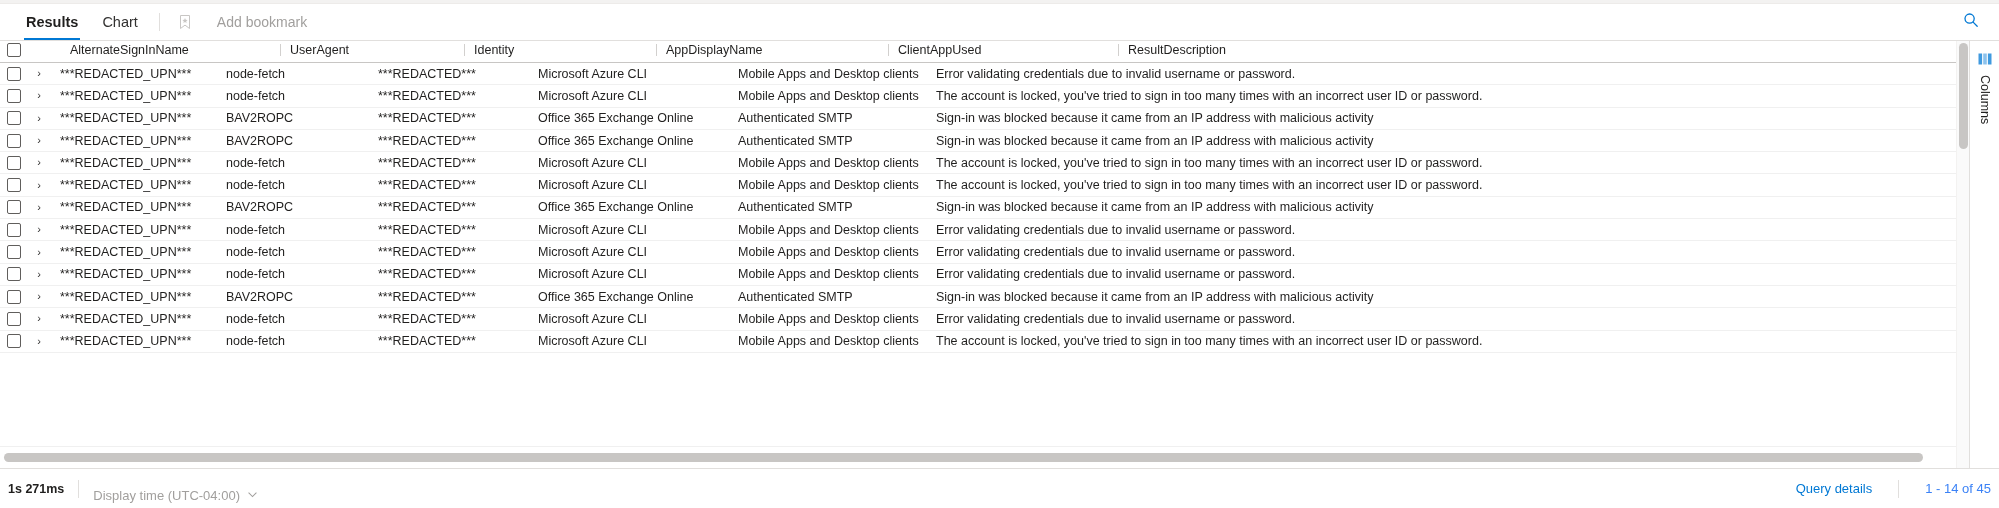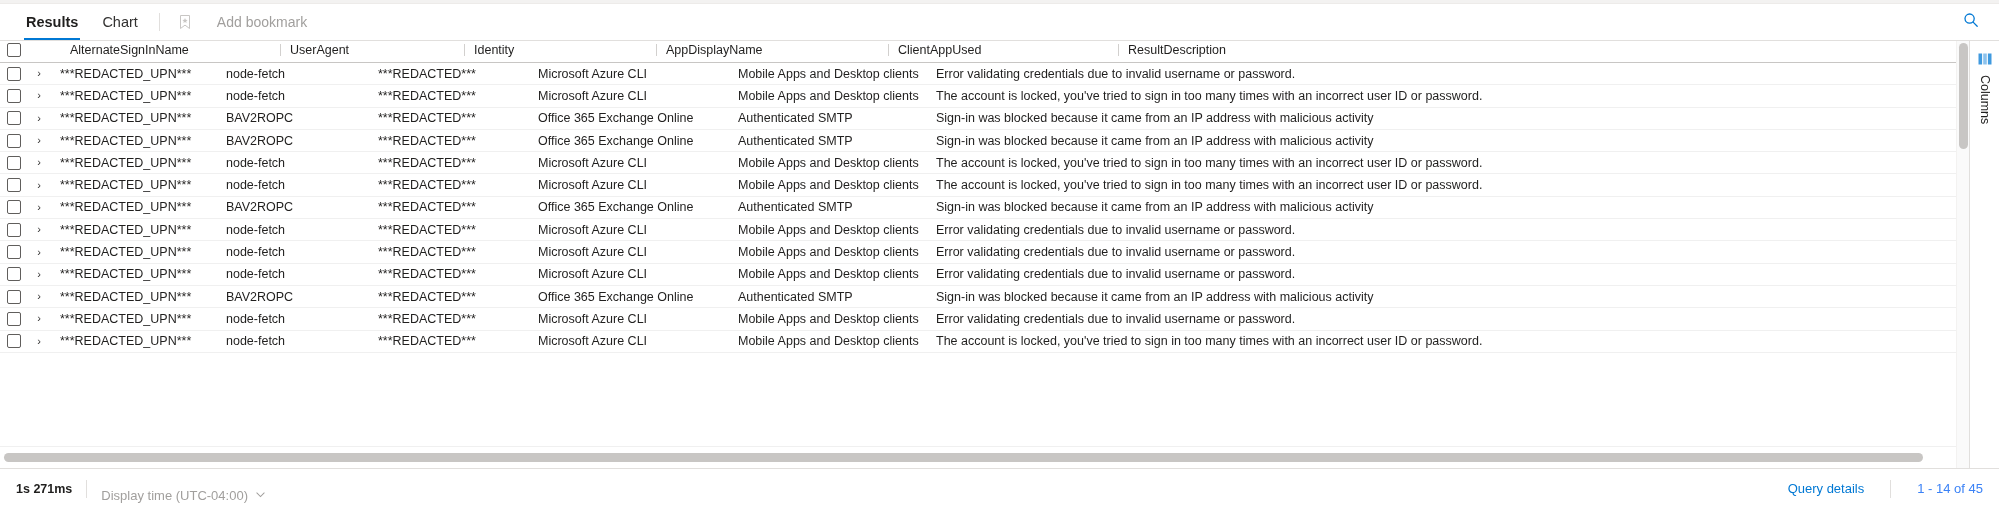--- a/index.html
+++ b/index.html
@@ -253,21 +253,21 @@
     cursor: pointer;
   }
 
   
   .statusbar {
     flex: 0 0 auto;
     height: 40px;
     border-top: 1px solid #e1dfdd;
     display: flex;
     align-items: center;
-    padding: 0 16px;
+    padding: 0 8px;
     background: #ffffff;
   }
   .status-left { display: flex; align-items: center; gap: 0; }
   .duration { font-size: 12.5px; color: #201f1e; font-weight: bold; }
   .vsep { width:1px; height:18px; background:#e1dfdd; margin:0 14px; }
   .displaytime {
     display: flex; align-items: center; gap: 7px;
     font-size: 13px; color: #a19f9d; cursor: pointer; margin-top: 14px;
   }
   .caret { display:block; }

